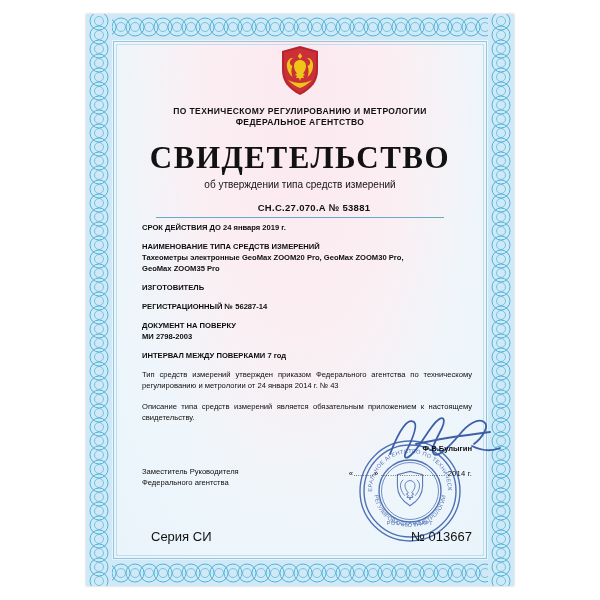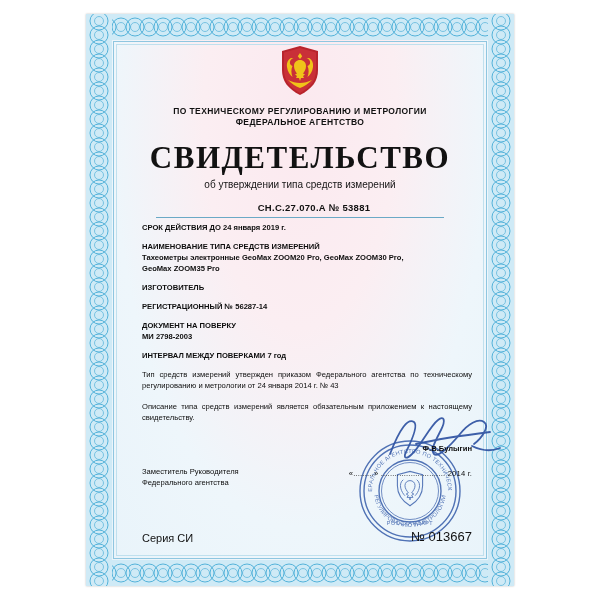--- a/index.html
+++ b/index.html
@@ -186,23 +186,23 @@
     position: absolute;
     left: 300px;
     top: 396px;
     width: 120px;
     height: 60px;
     opacity: 0.9;
   }
 
   .footer-left {
     position: absolute;
-    left: 56px;
+    left: 65px;
     bottom: 42px;
-    font-size: 11px;
+    font-size: 13px;
     color: #111;
     margin-top: 48px;
   }
   .footer-right {
     position: absolute;
     right: 42px;
     bottom: 42px;
     font-size: 13px;
     color: #111;
   }

